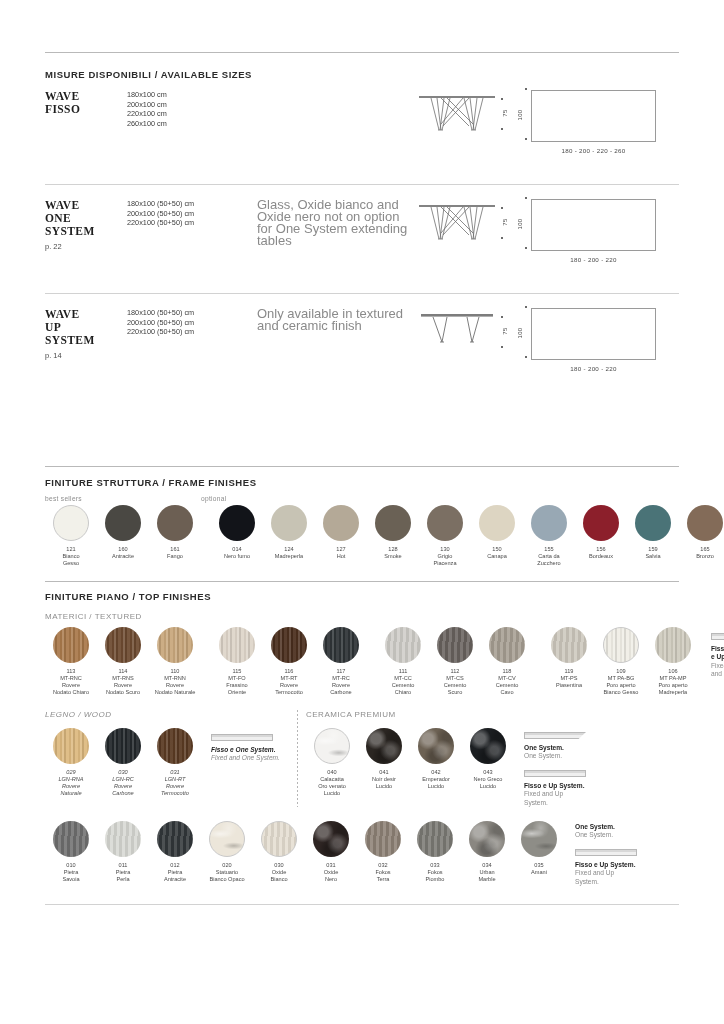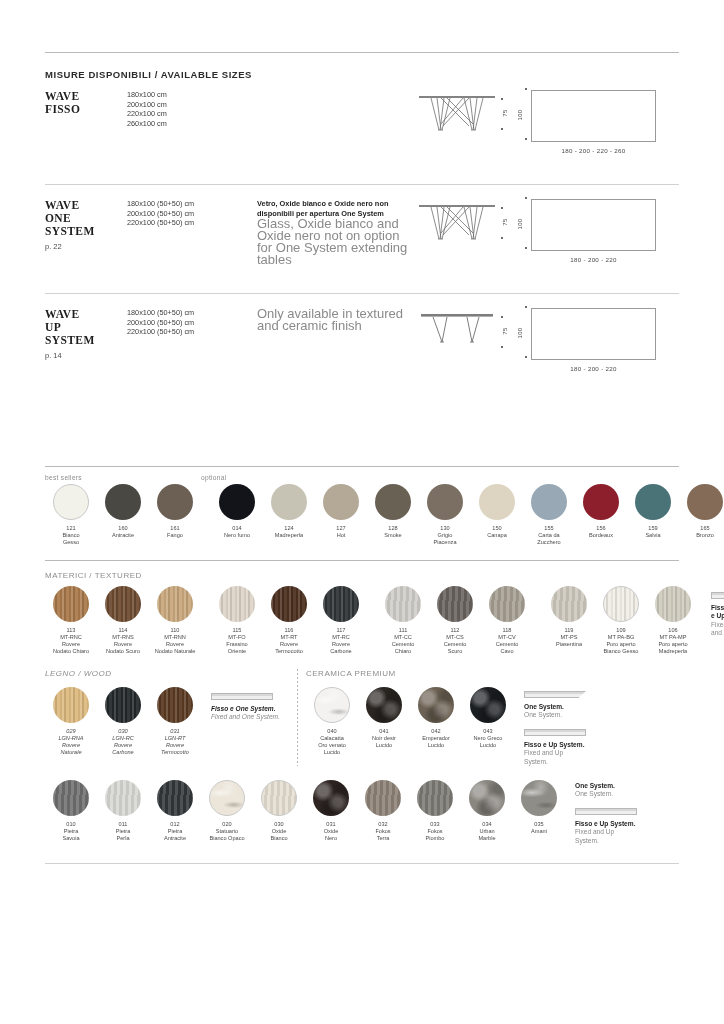--- a/index.html
+++ b/index.html
@@ -184,21 +184,20 @@
           <div>ONE</div>
           <div>SYSTEM</div>
           <div class="model-page">p. 22</div>
         </div>
         <div class="size-list">
           <div>180x100 (50+50) cm</div>
           <div>200x100 (50+50) cm</div>
           <div>220x100 (50+50) cm</div>
         </div>
         <div class="note">
-          <div class="note-bold">Vetro, Oxide bianco e Oxide nero non disponibili per apertura One System</div>
           <div class="note-reg">Glass, Oxide bianco and Oxide nero not on option for One System extending tables</div>
         </div>
         <div class="draw">
           <div class="elev"><svg width="80" height="46" viewBox="0 0 80 46">
     <line x1="2" y1="7" x2="78" y2="7" stroke="#5a5a5a" stroke-width="1.4"></line>
     <g stroke="#6e6e6e" stroke-width="0.8" fill="none">
       <path d="M14 8 L22 40"></path>
                 <path d="M20 8 L24 40"></path>
       <path d="M27 8 L23 40"></path>
                 <path d="M33 8 L25 40"></path>
@@ -254,20 +253,21 @@
             <span class="tick" style="left: -6px; top: -2px;"></span>
             <span class="tick" style="left: -6px; top: 48px;"></span>
             <div class="plan"></div>
             <div class="hlabel">180 - 200 - 220</div>
           </div>
         </div>
       </div>
     </div>
 
   <div class="rule" style="margin-top:70px;"></div>
+  <div style="margin-top:10px;" class="sec-title">FINITURE STRUTTURA / FRAME FINISHES</div>
 
   <div style="display:flex;margin-top:7px;">
     <div class="tag" style="width:156px;">best sellers</div>
     <div class="tag">optional</div>
   </div>
 
   <div class="sw-row" style="margin-top:3px;">
     <div id="metals-best" style="display:flex;">
         <div class="sw">
           <div class="dot ring" style="background: rgb(242, 241, 234);"></div>
@@ -365,20 +365,21 @@
           <div class="sw-lbl">
             <div>Bronzo</div>
           </div>
         </div>
       </div>
     <div class="vdiv"></div>
 
   </div>
 
   <div class="rule" style="margin-top:14px;"></div>
+  <div style="margin-top:9px;" class="sec-title">FINITURE PIANO / TOP FINISHES</div>
   <div style="margin-top:10px;" class="sub-title">MATERICI / TEXTURED</div>
 
   <div class="sw-row" style="margin-top:6px;">
     <div id="tex-g1" style="display:flex;">
         <div class="sw">
           <div class="dot" style="background: rgb(169, 121, 75);">
             <span class="grain"></span>
           </div>
           <div class="sw-code">113</div>
           <div class="sw-lbl">

